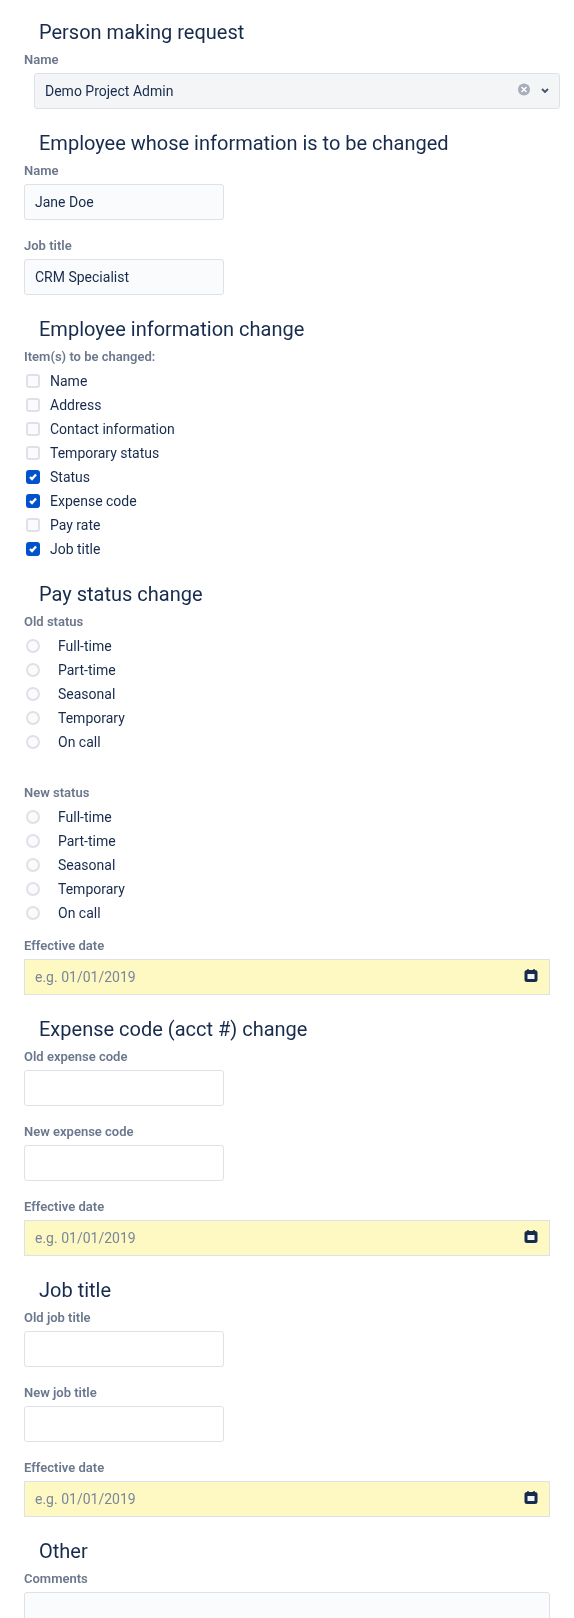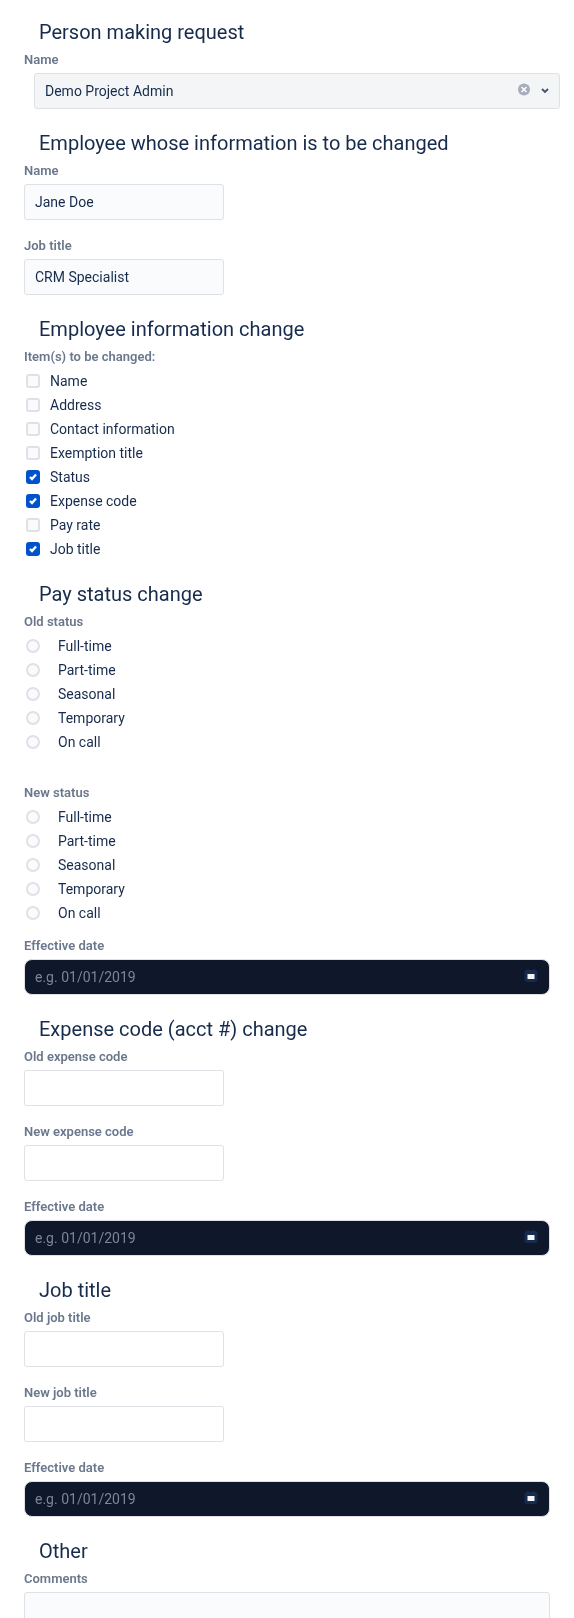--- a/index.html
+++ b/index.html
@@ -64,23 +64,23 @@
   }
   .text-input-blank {
     background: #fff;
     border: 1px solid #DFE1E6;
     border-radius: 3px;
     height: 36px;
     width: 200px;
   }
   .date-wrap {
     position: relative;
-    background: #0f172a;
-    border: 1px solid #DFE1E6;
-    border-radius: 8px;
+    background: #fef9c3;
+    border: 1px solid #DFE1E6;
+    border-radius: 0;
     height: 36px;
     display: flex;
     align-items: center;
     padding: 0 10px;
     font-size: 14px;
     color: #7A869A;
     width: 100%;
   }
   .cal-icon {
     position: absolute;
@@ -197,21 +197,21 @@
       <div class="checkbox-row">
         <span class="cb cb-unchecked"></span>
         <span>Address</span>
       </div>
       <div class="checkbox-row">
         <span class="cb cb-unchecked"></span>
         <span>Contact information</span>
       </div>
       <div class="checkbox-row">
         <span class="cb cb-unchecked"></span>
-        <span>Exemption title</span>
+        <span>Temporary status</span>
       </div>
       <div class="checkbox-row">
         <span class="cb cb-checked">
           <svg width="10" height="10" viewBox="0 0 10 10">
             <path d="M2 5 L4 7 L8 2.5"></path>
           </svg>
         </span>
         <span>Status</span>
       </div>
       <div class="checkbox-row">

